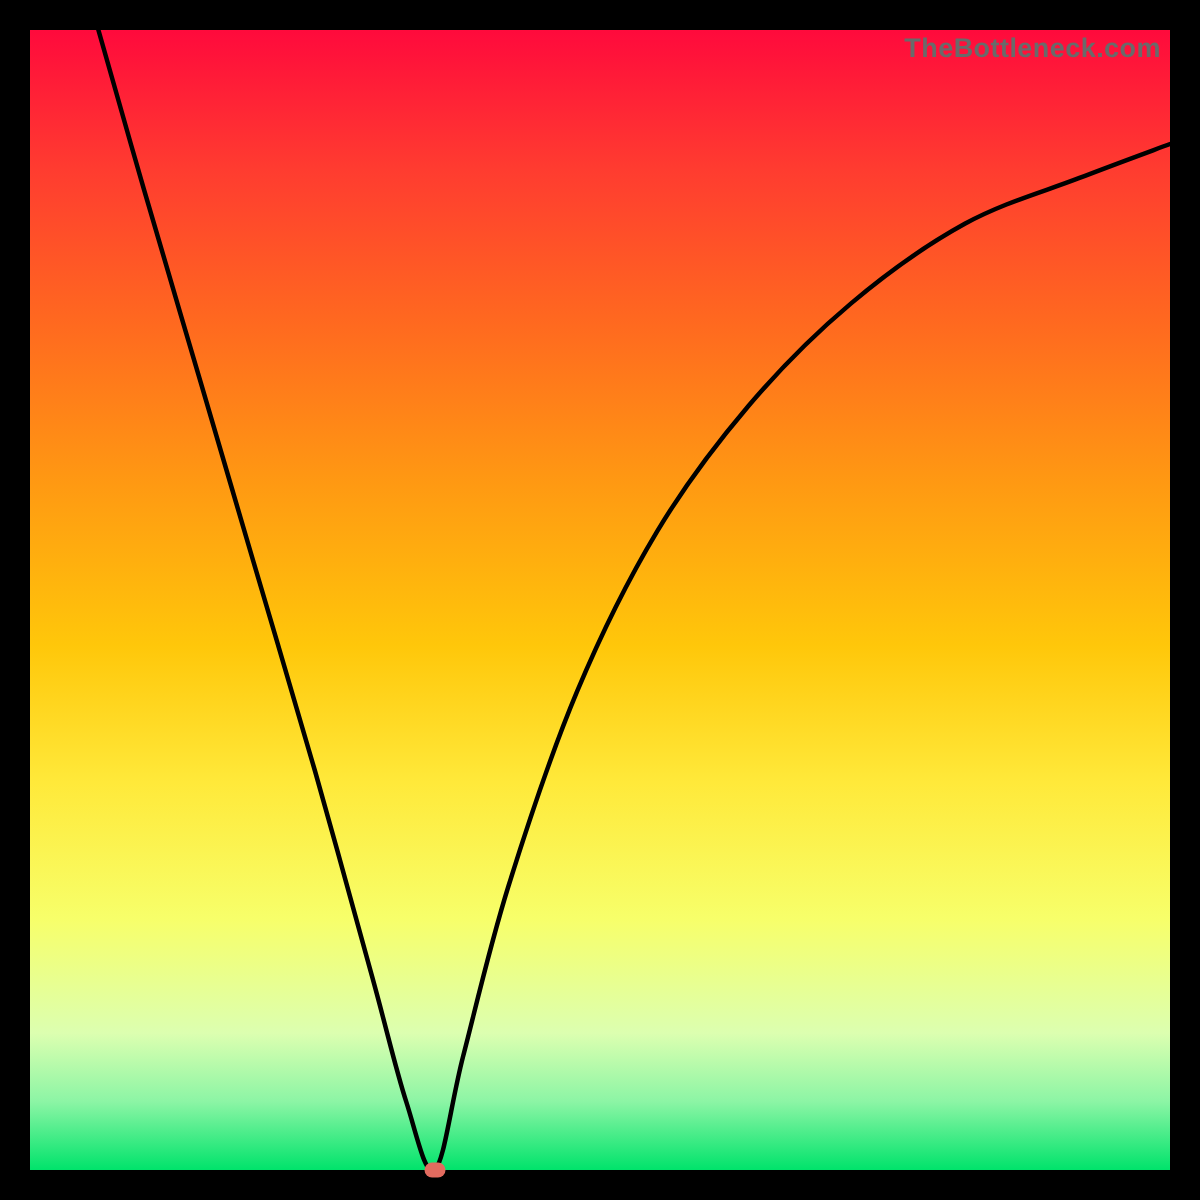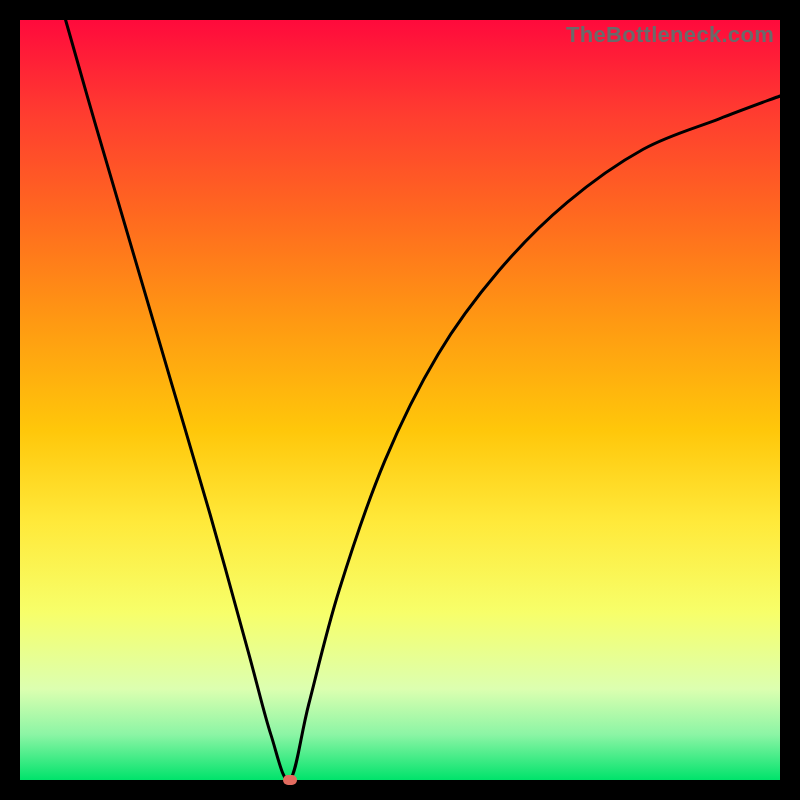--- a/index.html
+++ b/index.html
@@ -26,21 +26,21 @@
       #f7ff6a 78%,
       #dcffb0 88%,
       #8cf5a5 94%,
       #00e36b 100%);
   }
   .watermark {
     position: absolute;
     top: 2px;
     right: 6px;
     font-family: Arial, Helvetica, sans-serif;
-    font-size: 22px;
+    font-size: 18px;
     font-weight: 600;
     color: #6a6a6a;
     letter-spacing: 0.3px;
     user-select: none;
   }
   svg.curve {
     position: absolute;
     left: 0; top: 0;
     width: 760px; height: 760px;
     overflow: visible;

